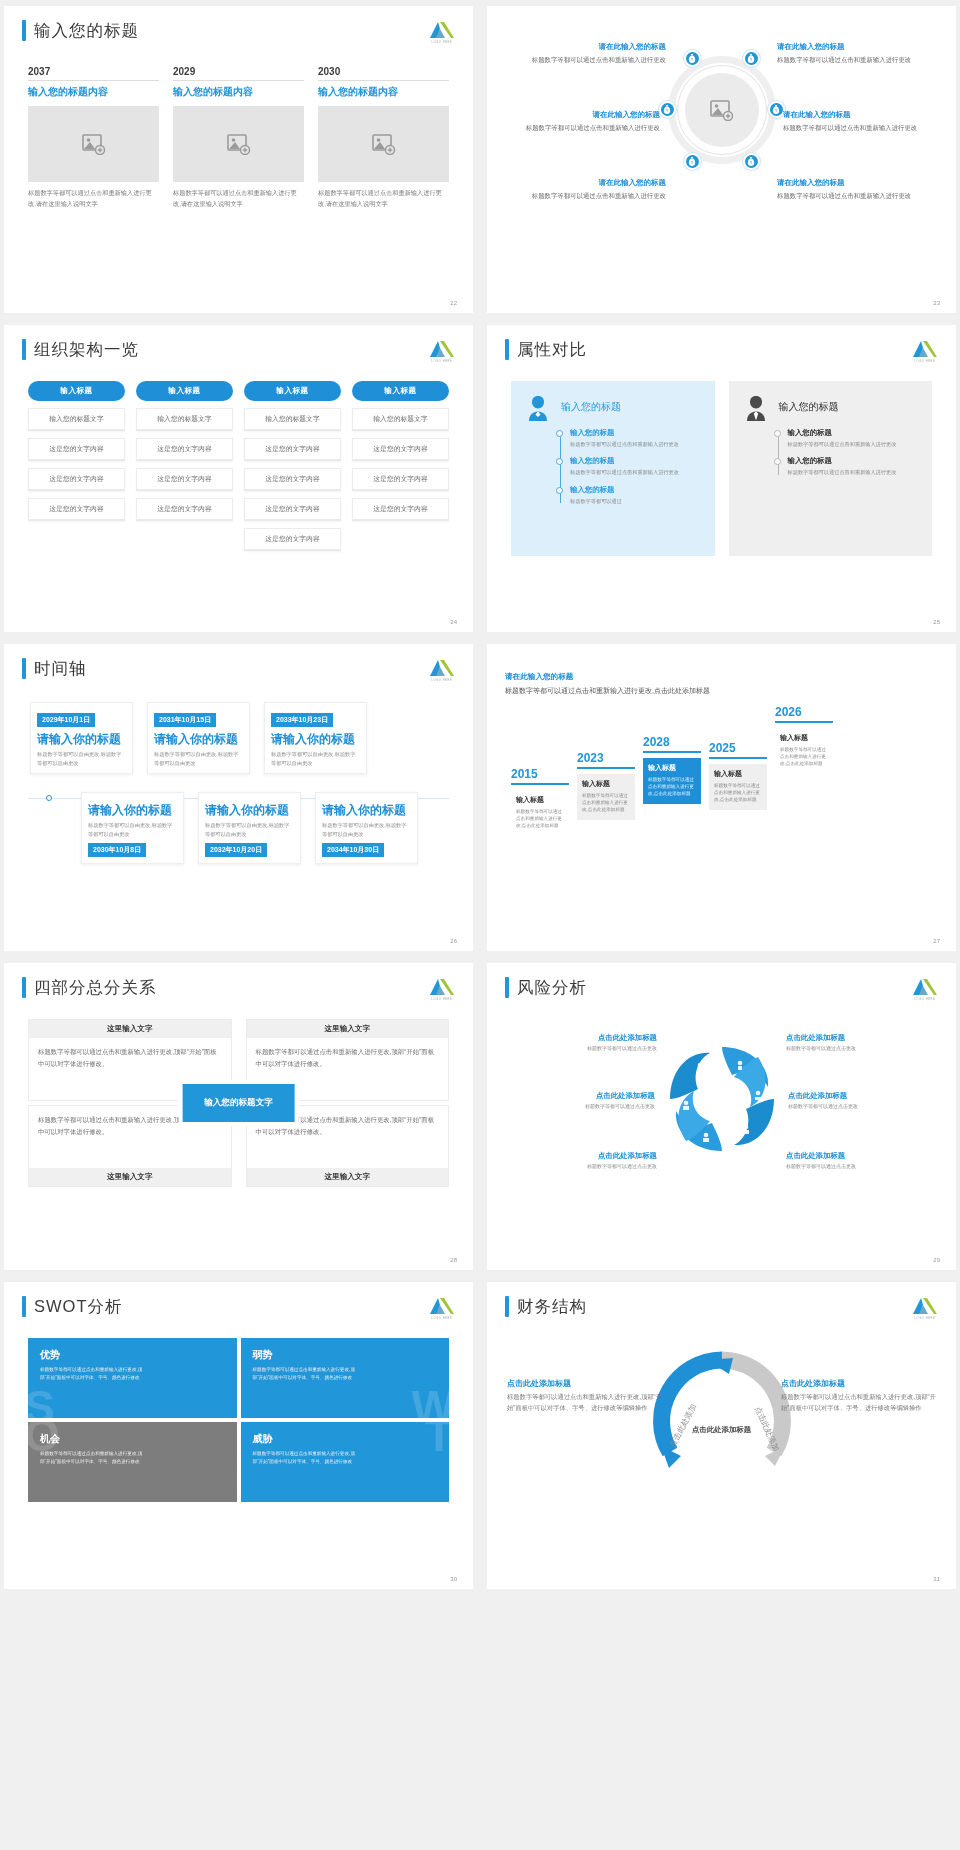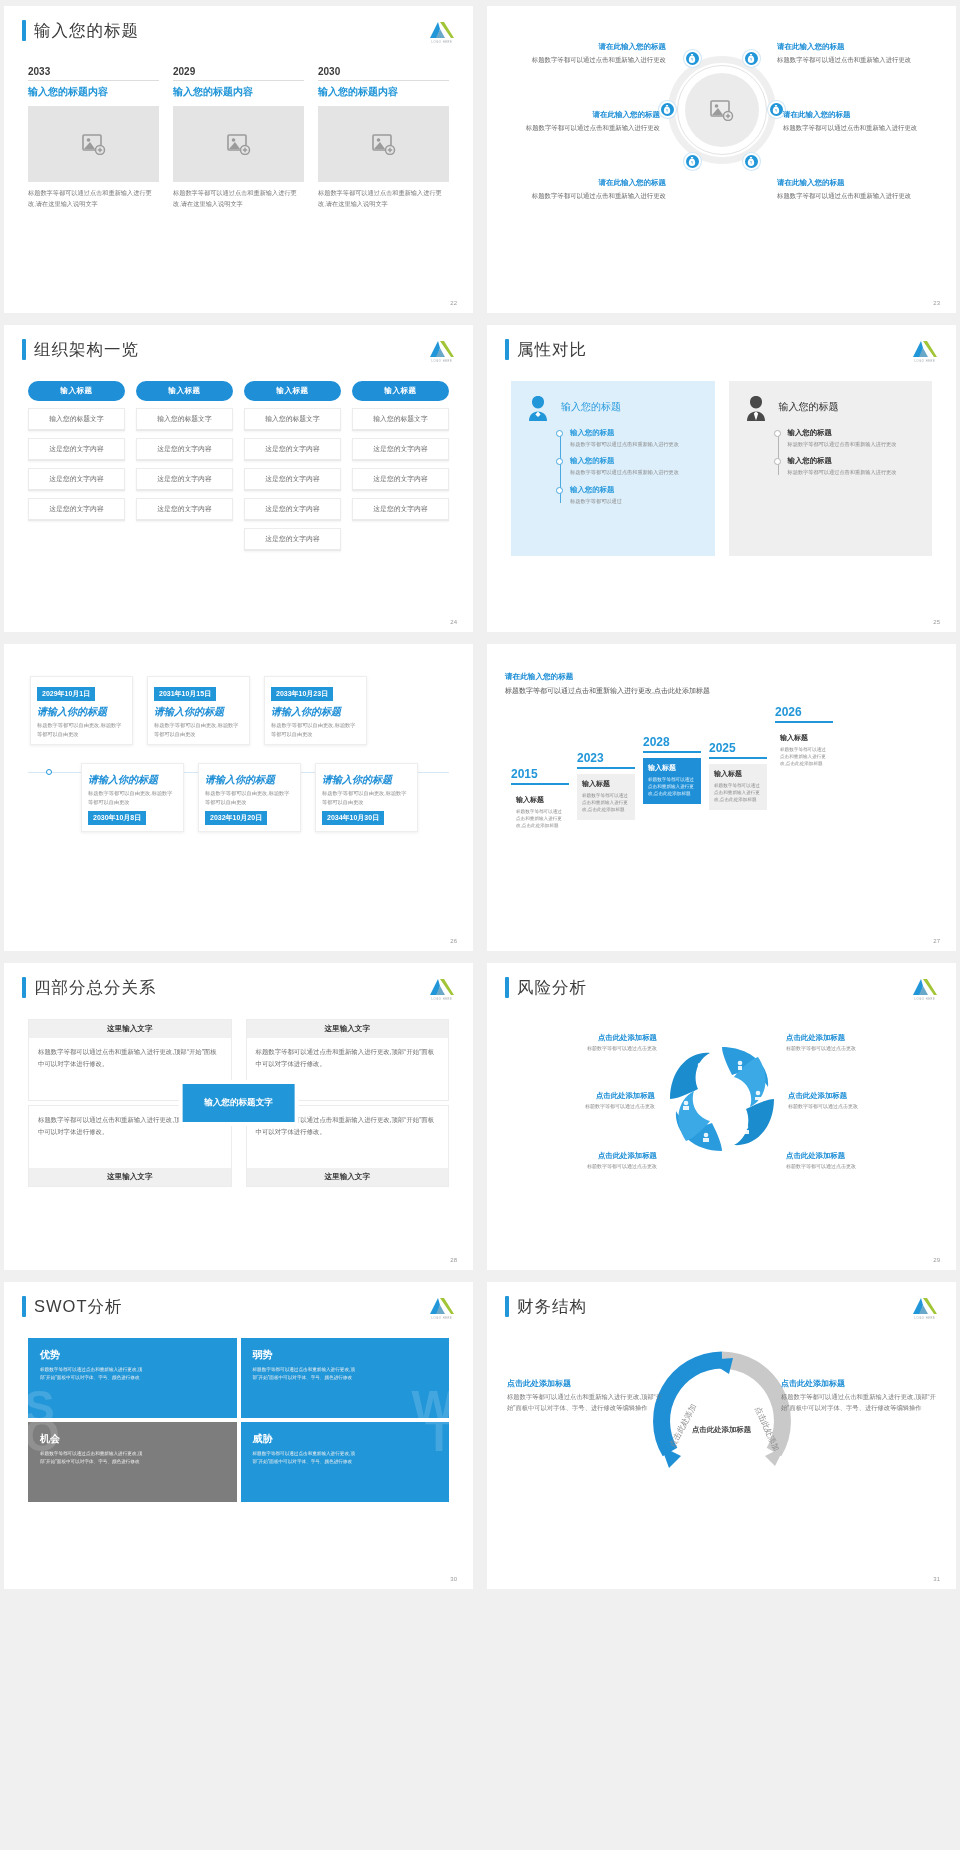--- a/index.html
+++ b/index.html
@@ -79,21 +79,21 @@
   .blue .tlitem h5{ color:#2a9bdc; }
   .gray .tlitem h5{ color:#333; }
   .tlitem p { font-size:5.2px; color:#8b8b8b; line-height:1.6; margin-top:2px;}
 
   
   .tlslide { position:relative; margin-top:10px; height:210px; padding:0 4px;}
   .trow { display:flex; gap:14px; }
   .tcard { position:relative; width:103px; background:#fff; border:1px solid #eee; padding:5px 6px 6px;
            box-shadow:0 1px 3px rgba(0,0,0,.07); }
   .tdate { display:inline-block; background:#2196d8; color:#fff; font-size:7px; font-weight:bold; padding:2px 5px; }
-  .tcard h5 { font-size:10px; color:#1f8fd6; font-weight:bold; margin:4px 0 2px;font-style:italic; }
+  .tcard h5 { font-size:12px; color:#1f8fd6; font-weight:bold; margin:4px 0 2px; }
   .tcard p { font-size:5.2px; color:#8d8d8d; line-height:1.65; }
   .axis { position:absolute; left:6px; right:6px; top:96px; height:1px; background:#d6e8f5; }
   .dot { position:absolute; width:6px;height:6px;border-radius:50%;background:#fff;border:1.3px solid #2196d8; top:-3px;}
   .trow2 { margin-top:18px; margin-left:55px; }
   .tdate2 { display:inline-block; background:#2196d8; color:#fff; font-size:7px; font-weight:bold; padding:2px 5px; margin-top:4px;}
 
   
   .s27lead h4{ font-size:7.6px; color:#1f8fd6; font-weight:bold; margin-top:14px; }
   .s27lead p { font-size:7px; color:#555; line-height:1.65; margin-top:3px; }
   .steps { display:flex; align-items:flex-end; gap:8px; margin-top:8px; padding-left:6px; }
@@ -158,21 +158,21 @@
         <svg width="26" height="20" viewBox="0 0 26 20">
             <polygon points="9,2 1,18 8,18 11,9" fill="#2196d8"></polygon>
             <polygon points="11,2 22,18 25,18 15,2" fill="#a2c537"></polygon>
             <polygon points="11,9 7,18 16,18" fill="#6aa8c9"></polygon>
           </svg>
         <div class="ltxt">LOGO HERE</div>
       </div>
     </div>
     <div class="s22wrap">
       <div class="s22col">
-        <div class="s22yr">2033</div>
+        <div class="s22yr">2037</div>
         <div class="s22sub">输入您的标题内容</div>
         <div class="ph">
           <svg width="24" height="22" viewBox="0 0 24 22">
               <rect x="1" y="2" width="18" height="15" rx="1" fill="none" stroke="#9b9b9b" stroke-width="1.6"></rect>
               <circle cx="6.5" cy="7" r="1.8" fill="#9b9b9b"></circle>
               <path d="M2 16 L8 9 L13 16 Z" fill="#9b9b9b"></path>
               <circle cx="18" cy="17" r="4.5" fill="#e4e4e4" stroke="#9b9b9b" stroke-width="1.5"></circle>
               <path d="M18 14.8v4.4M15.8 17h4.4" stroke="#9b9b9b" stroke-width="1.4"></path>
             </svg>
         </div>
@@ -402,20 +402,34 @@
             <h5>输入您的标题</h5>
             <p>标题数字等都可以通过点击和重新输入进行更改</p>
           </div>
         </div>
       </div>
     </div>
     <div class="pnum">25</div>
   </div>
 
   <div class="slide">
+    <div class="shead">
+      <div class="stitle">
+        <span class="bar"></span>
+        <h2>时间轴</h2>
+      </div>
+      <div class="logo">
+        <svg width="26" height="20" viewBox="0 0 26 20">
+            <polygon points="9,2 1,18 8,18 11,9" fill="#2196d8"></polygon>
+            <polygon points="11,2 22,18 25,18 15,2" fill="#a2c537"></polygon>
+            <polygon points="11,9 7,18 16,18" fill="#6aa8c9"></polygon>
+          </svg>
+        <div class="ltxt">LOGO HERE</div>
+      </div>
+    </div>
     <div class="tlslide">
       <div class="trow" style="margin-top:18px; margin-left:4px;">
         <div class="tcard">
           <span class="tdate">2029年10月1日</span>
           <h5>请输入你的标题</h5>
           <p>标题数字等都可以自由更改,标题数字等都可以自由更改</p>
         </div>
         <div class="tcard">
           <span class="tdate">2031年10月15日</span>
           <h5>请输入你的标题</h5>

